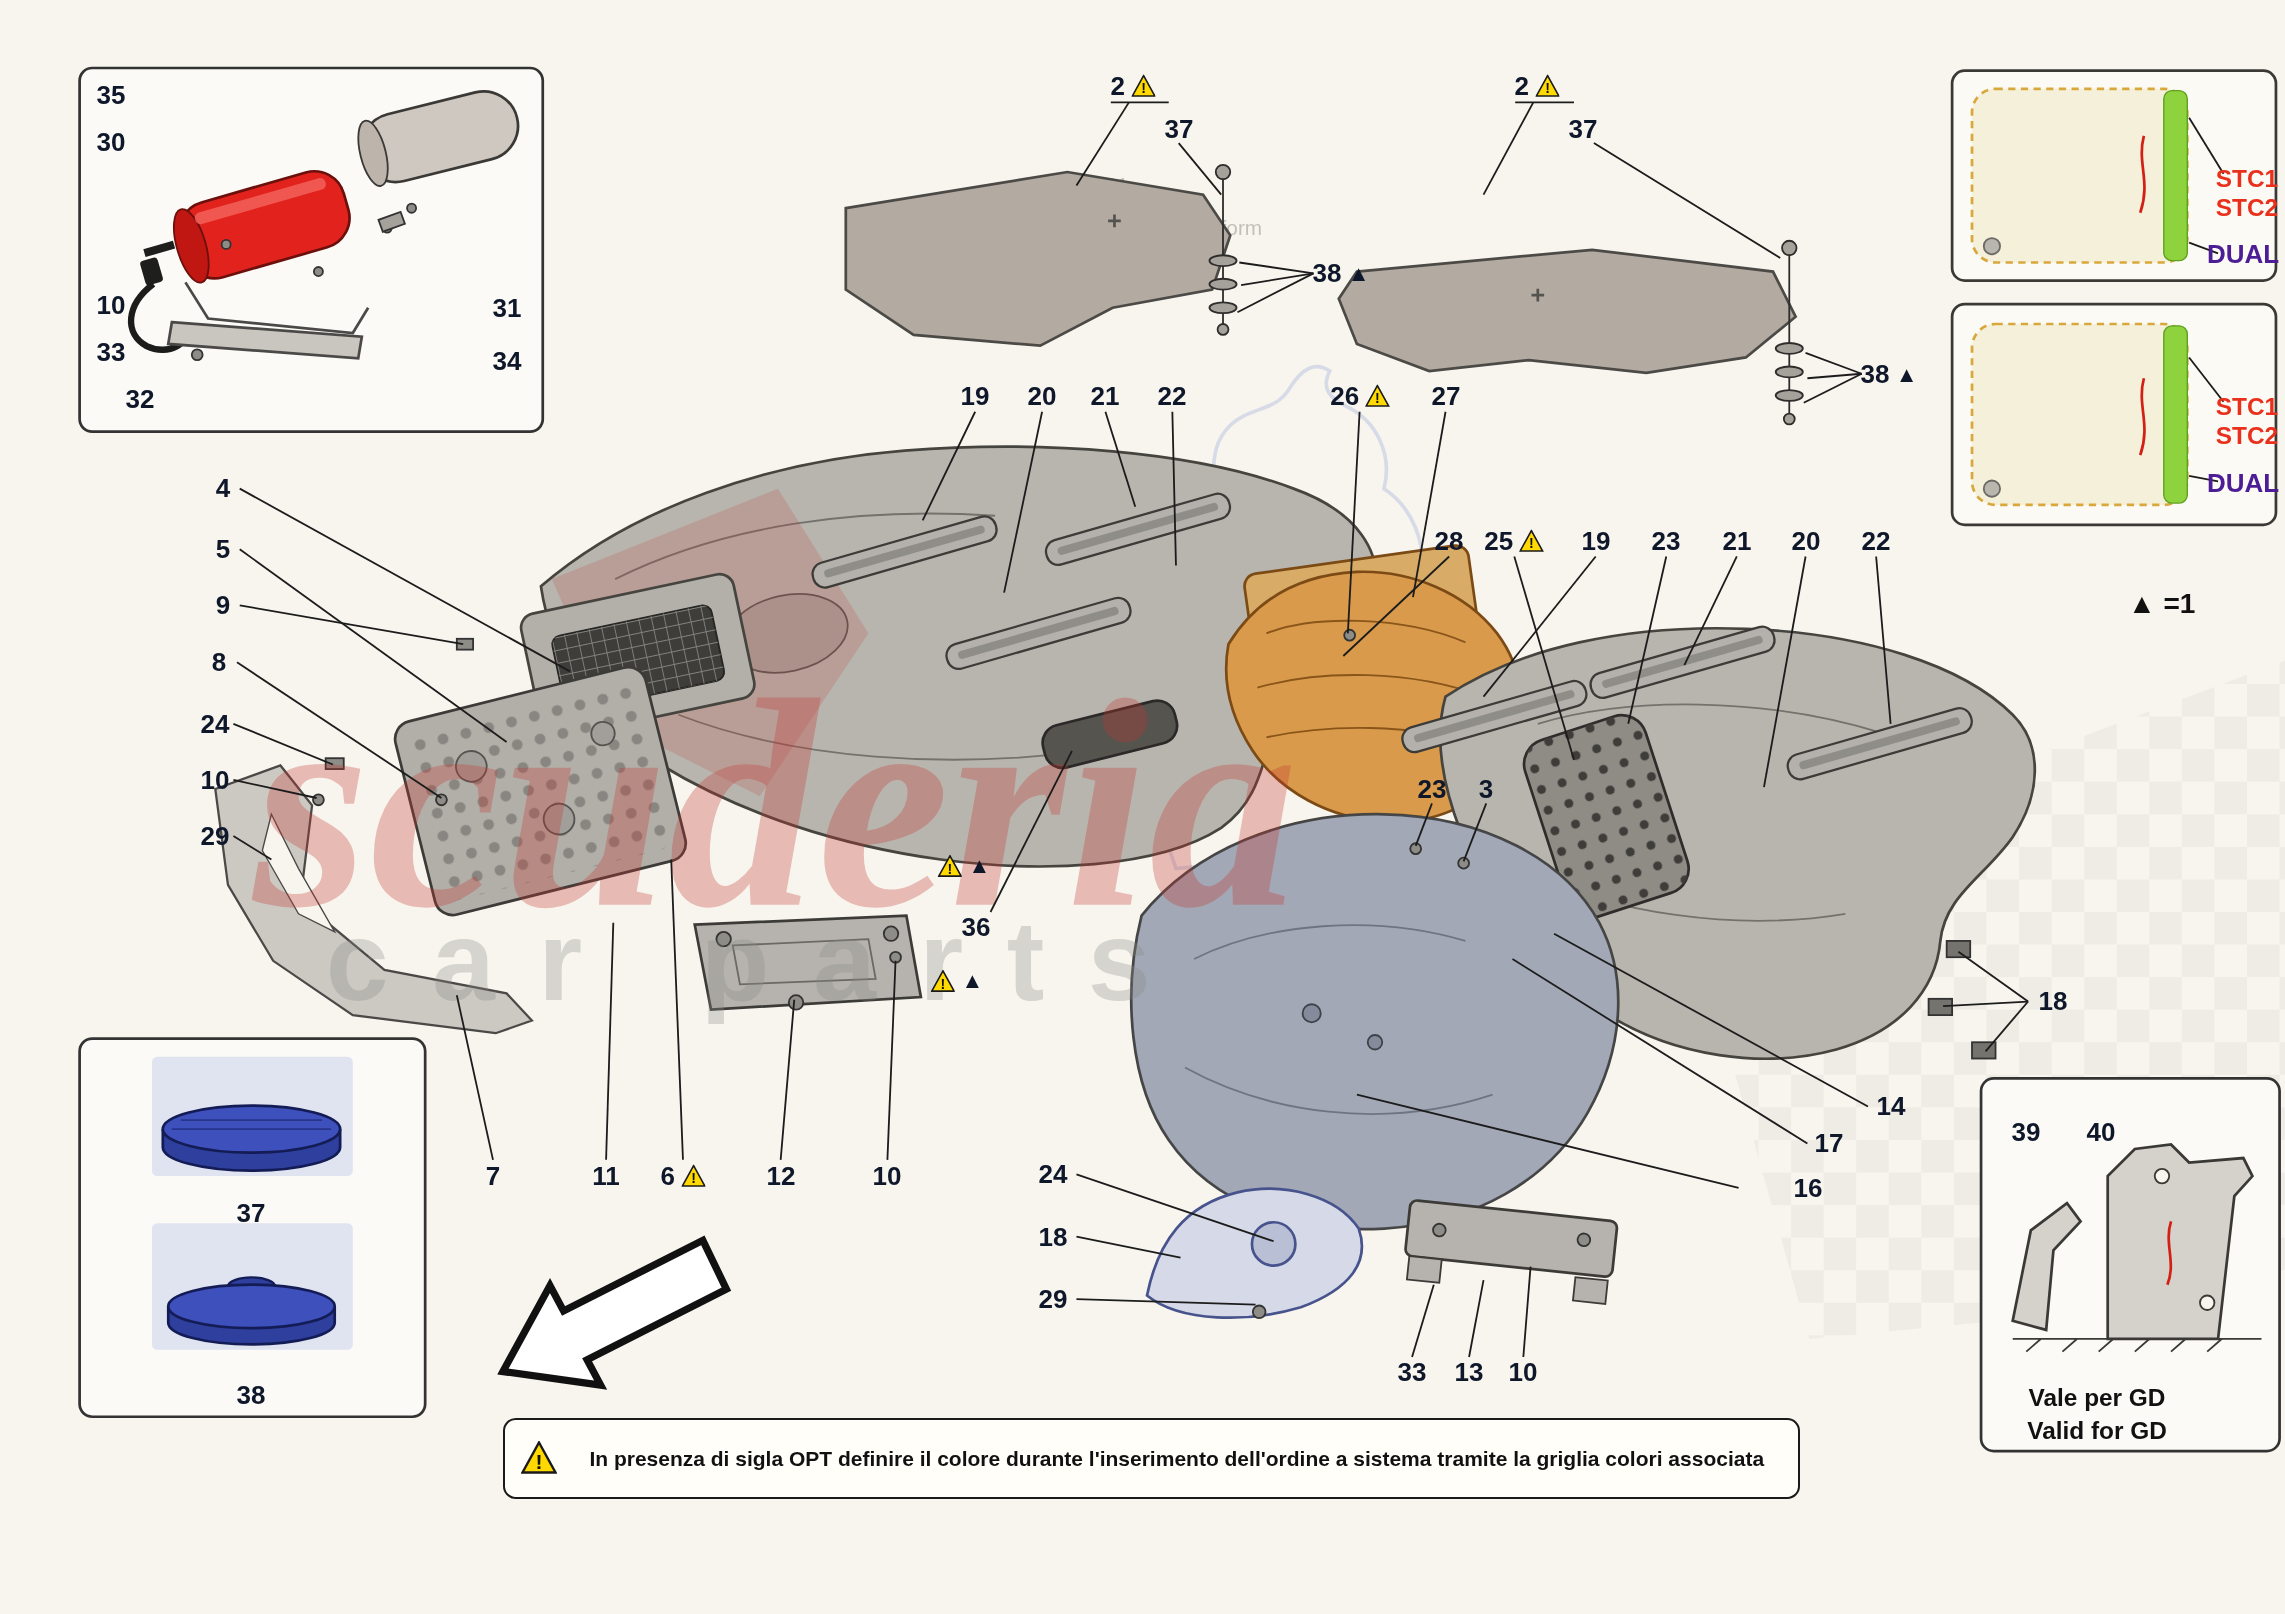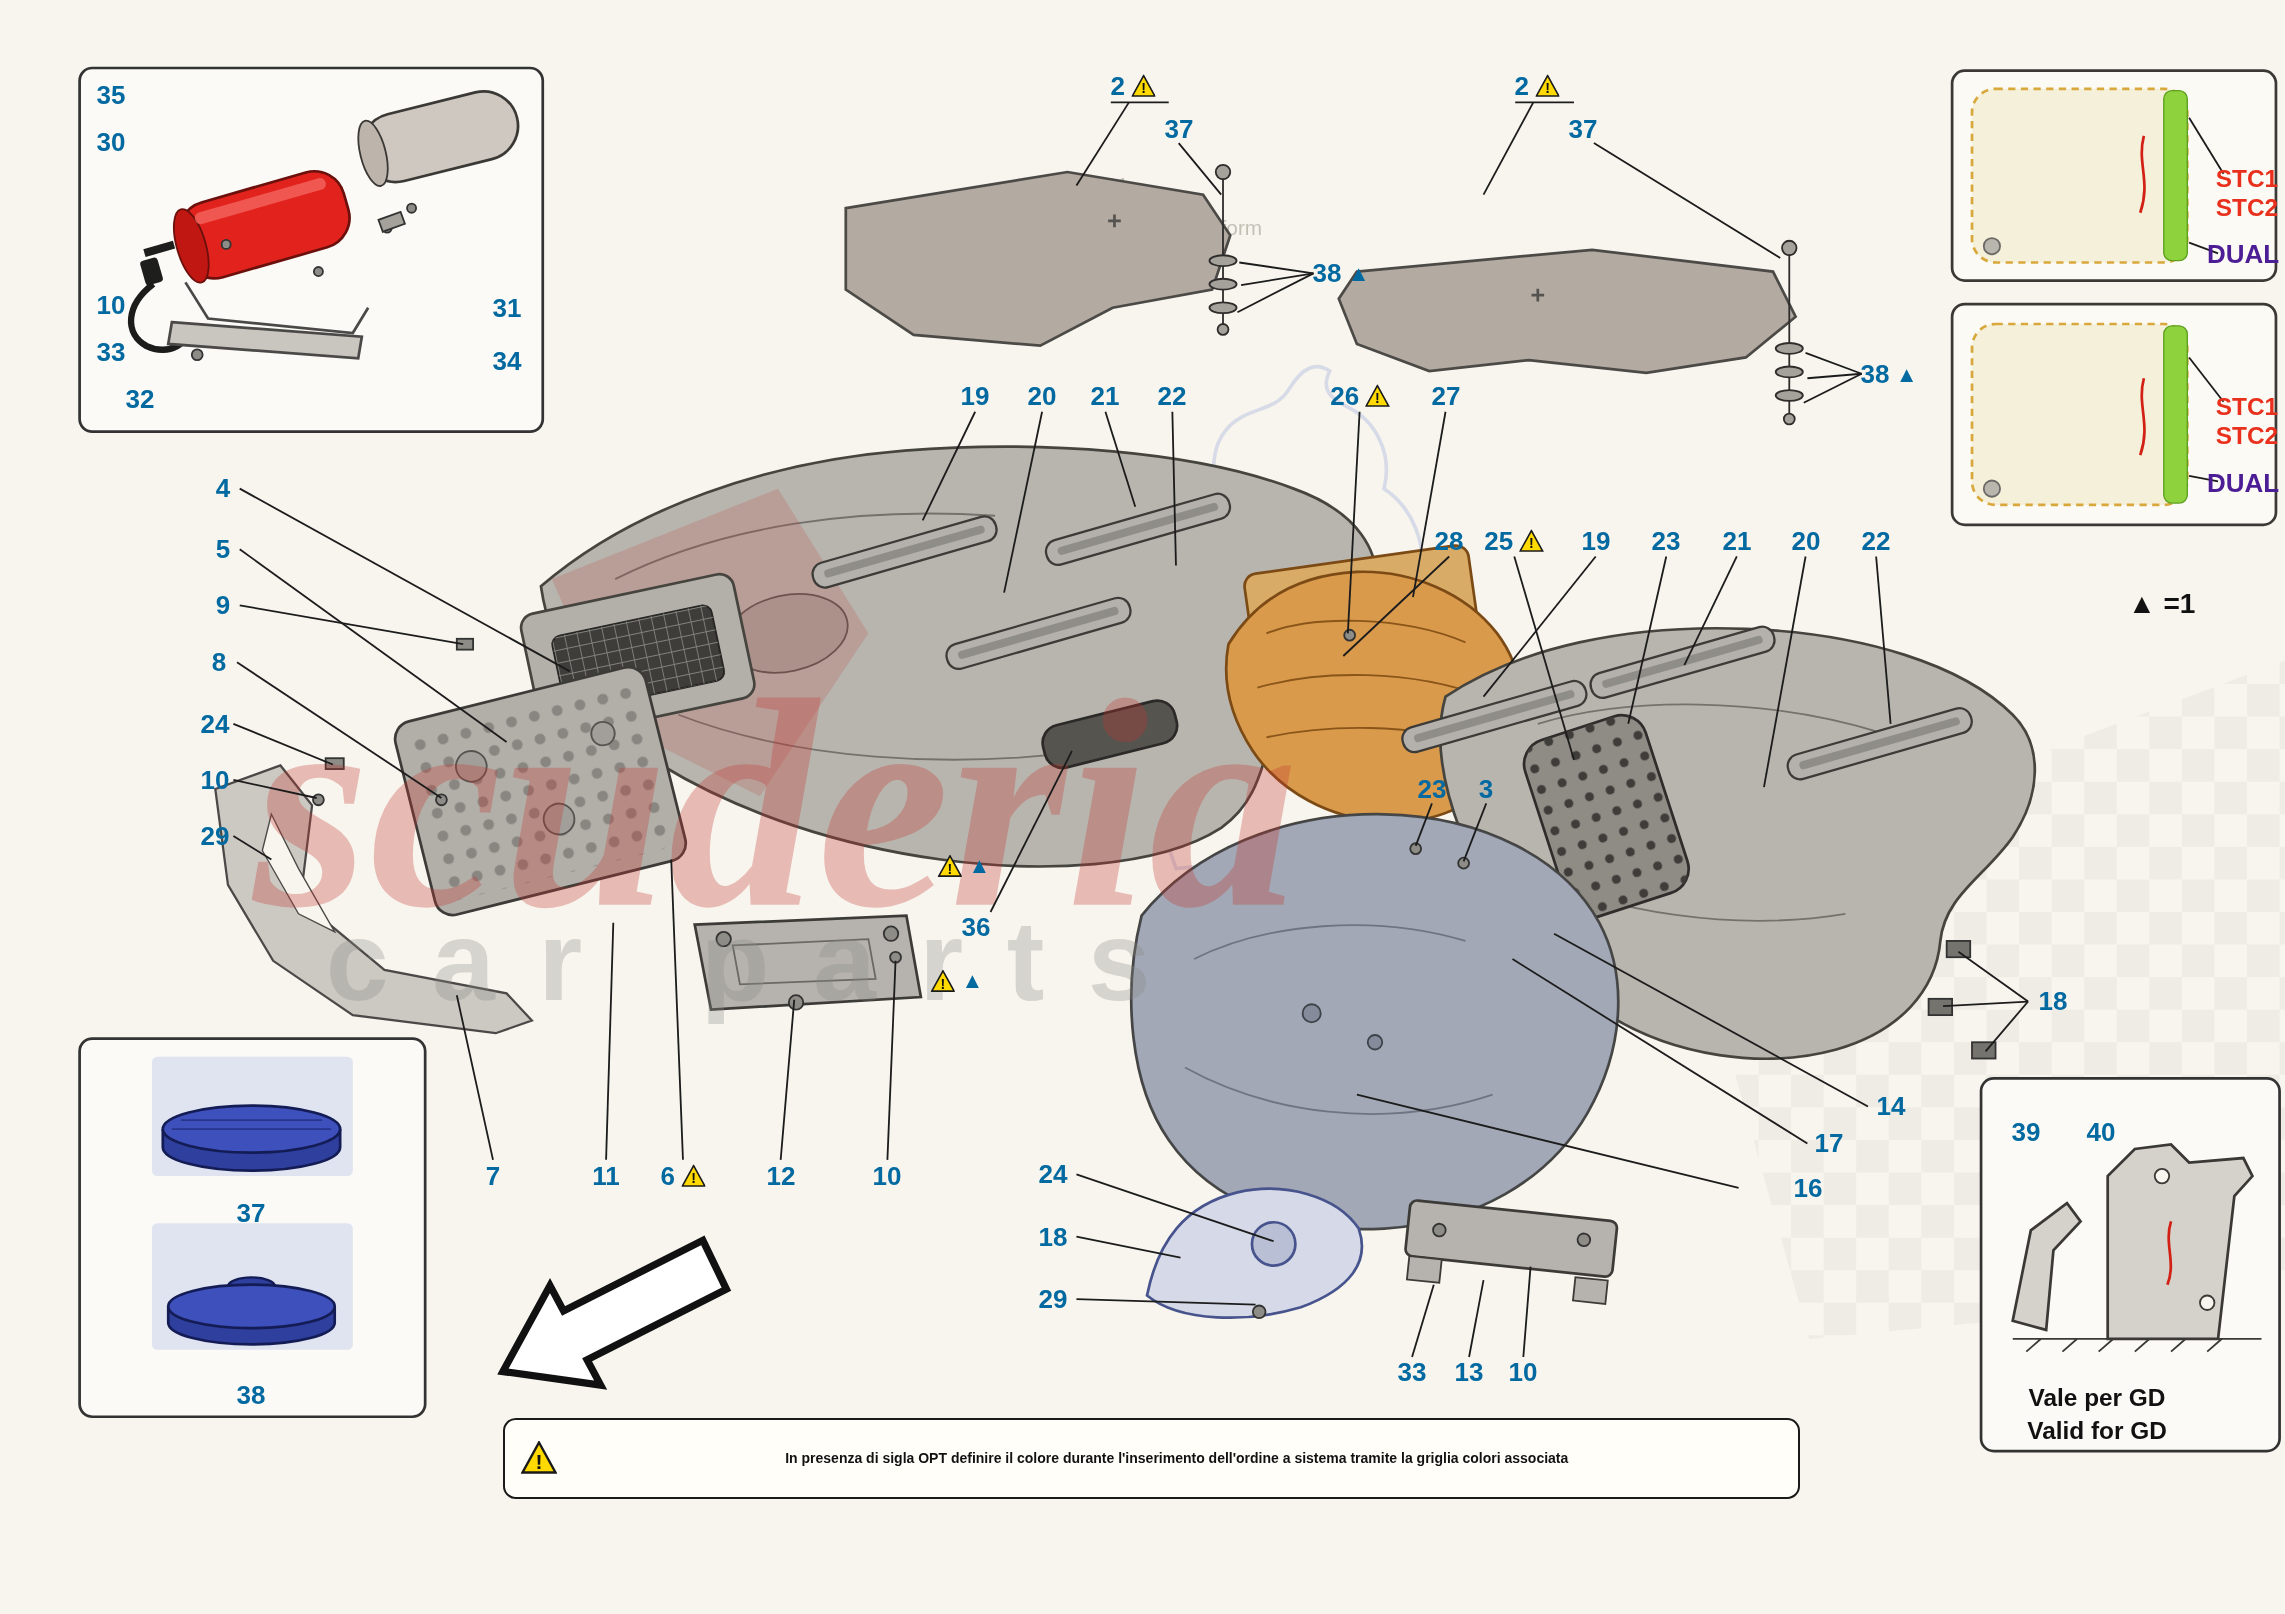--- a/index.html
+++ b/index.html
@@ -1,34 +1,34 @@
 <!DOCTYPE html>
 <html style="font-size:14.5px"><head>
 <meta charset="utf-8">
 <style>
   html,body{margin:0;padding:0;background:#f7f5ee;}
   .stage{position:relative;width:2285px;height:1615px;background:#f7f5ee;overflow:hidden;
          font-family:"Liberation Sans",sans-serif;}
   svg.art{position:absolute;left:0;top:0;z-index:1;}
   #callouts{position:absolute;left:0;top:0;width:100%;height:100%;z-index:5;}
   .callout{position:absolute;transform:translate(-50%,-50%);display:flex;align-items:center;gap:6.3px;
-           font-weight:bold;font-size:26px;color:#0369a1;white-space:nowrap;text-align:center;}
+           font-weight:bold;font-size:26px;color:#0f172a;white-space:nowrap;text-align:center;}
   .callout .tri{font-size:22px;line-height:1;}
   .callout .wic svg{display:block;width:24.4px;height:22.6px;}
   .overlay{position:absolute;z-index:6;color:#111;}
   .legend{font-size:28px;font-weight:bold;}
   .stc-red{font-size:24.4px;font-weight:bold;color:#e8301c;line-height:1.05;transform:translate(-50%,-50%);}
   .stc-green{font-size:26px;font-weight:bold;color:#4c1d95;transform:translate(-50%,-50%);}
   .gd-cap{font-size:24.4px;font-weight:bold;transform:translate(-50%,-50%);}
   .att-title{left:969px;top:1375px;width:400px;height:38px;background:#ffe23c;border:2.3px solid #1a1a1a;
              border-radius:8.1px;display:flex;align-items:center;justify-content:center;
              font-size:24.4px;font-weight:bold;}
   .att-box{left:503px;top:1418px;width:1297px;height:81px;background:#fffef9;border:2.3px solid #1a1a1a;
            border-radius:12.7px;display:flex;align-items:center;gap:14.5px;padding:0 16.3px;box-sizing:border-box;}
-  .att-lines{flex:1;text-align:center;font-size:14px;font-weight:bold;line-height:1.5;}
+  .att-lines{flex:1;text-align:center;font-size:21px;font-weight:bold;line-height:1.5;}
 </style>
 </head>
 <body>
 
 <div class="stage">
 
 <svg class="art" width="2285" height="1615" viewBox="0 0 2526 1785">
   <defs>
     <pattern id="pdot" width="26" height="26" patternUnits="userSpaceOnUse">
       <circle cx="13" cy="13" r="6" fill="#84827e"></circle>

